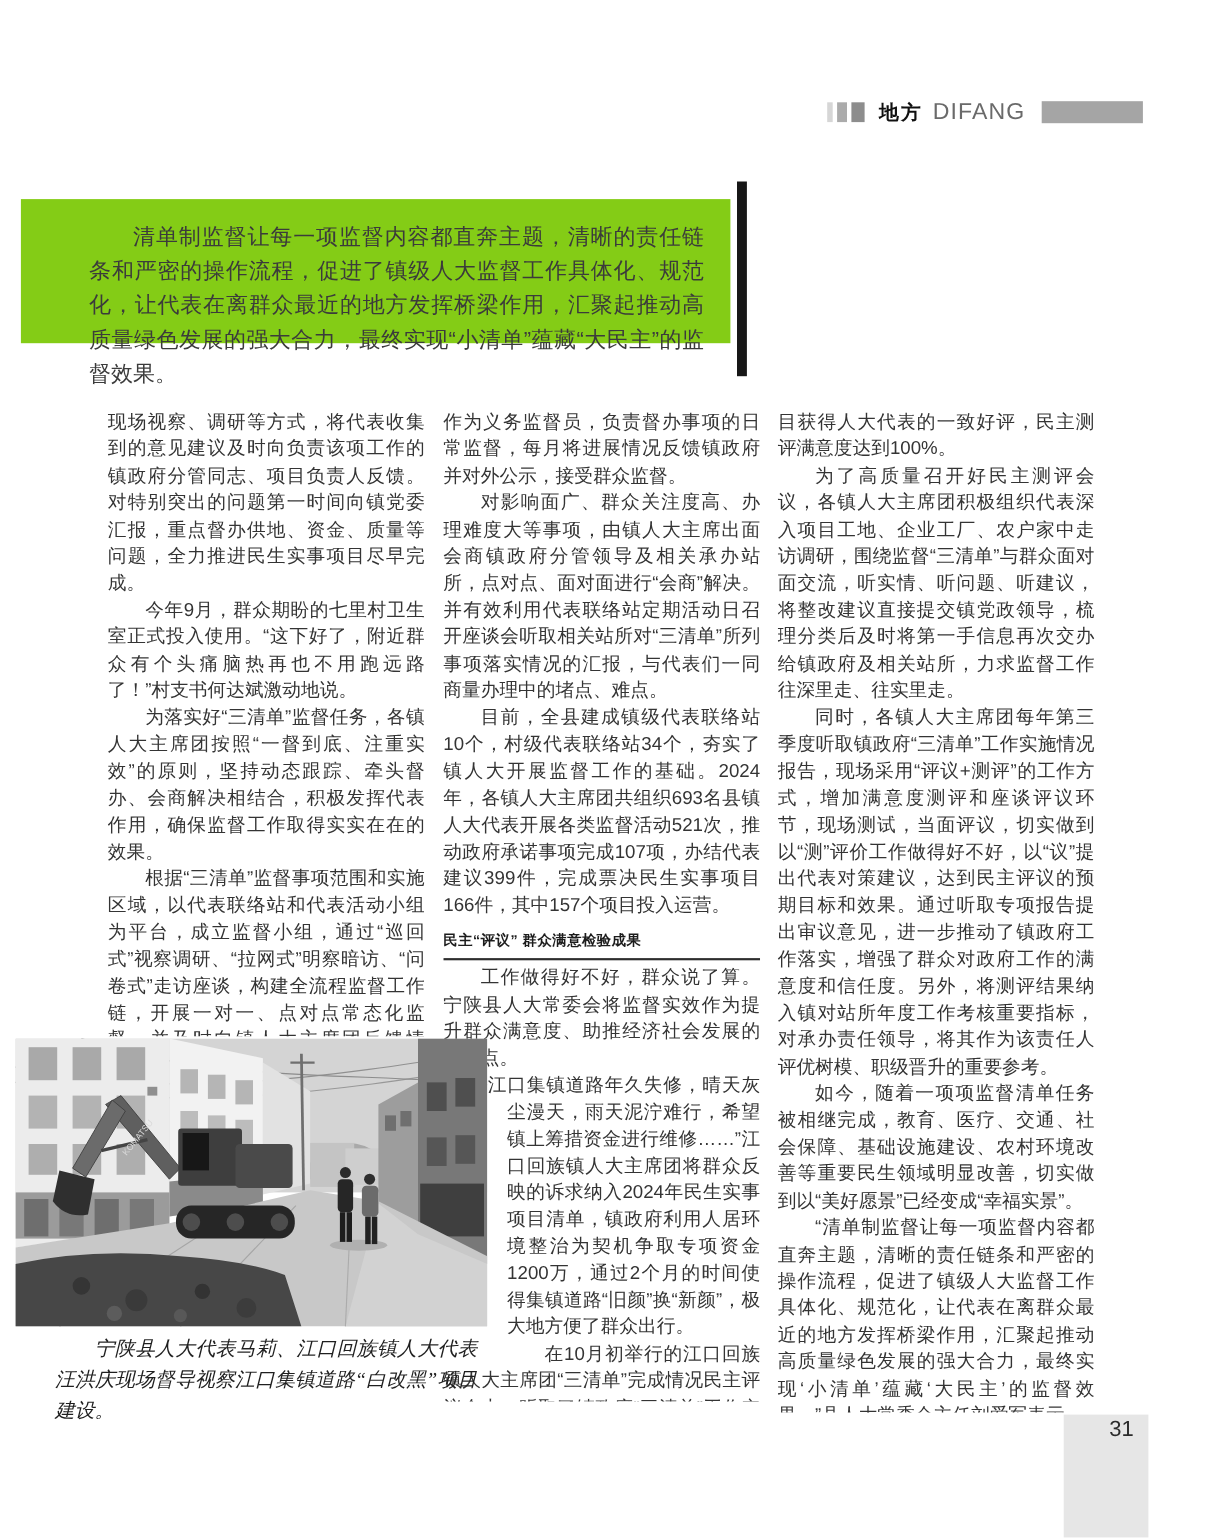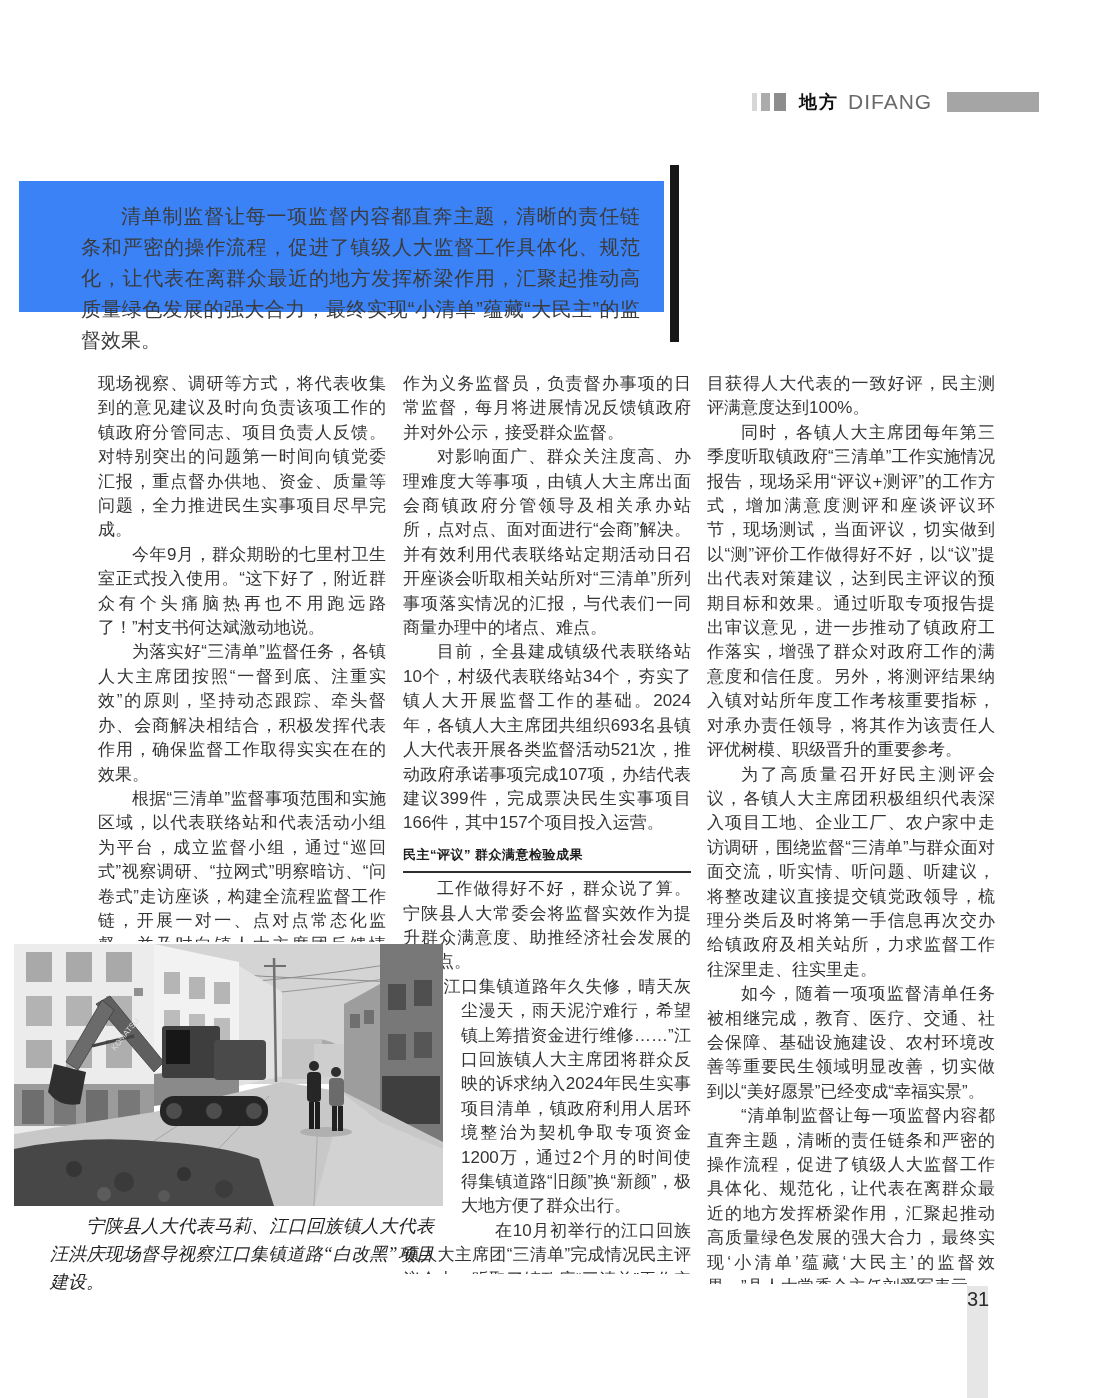--- a/index.html
+++ b/index.html
@@ -9,21 +9,21 @@
   }
   
   .hdr{position:absolute;left:752px;top:90px;display:flex;align-items:center;}
   .hdr .b1{width:5px;height:18px;background:#d6d6d6;}
   .hdr .b2{width:9px;height:18px;background:#ababab;margin-left:4px;}
   .hdr .b3{width:12px;height:18px;background:#8d8d8d;margin-left:4px;}
   .hdr .cn{margin-left:13px;font-size:18px;font-weight:bold;color:#101010;letter-spacing:2px;}
   .hdr .en{margin-left:9px;font-size:21px;color:#6a6a6a;letter-spacing:1px;}
   .hdr .tailbar{margin-left:15px;width:92px;height:20px;background:#a5a5a5;}
   
-  .quote-box{position:absolute;left:19px;top:181px;width:645px;height:131px;background:#3b82f6;}
+  .quote-box{position:absolute;left:19px;top:181px;width:645px;height:131px;background:#84cc16;}
   .quote-box .qt{
     padding:20px 24px 0 62px;font-size:20px;line-height:31px;color:#3b3b3b;
     text-indent:2em;text-align:justify;
   }
   .vrule{position:absolute;left:670px;top:165px;width:9px;height:177px;background:#171717;}
   
   .col{position:absolute;top:372px;width:288px;font-size:17px;line-height:24.4px;
        color:#343434;text-align:justify;overflow:hidden;}
   .col p{margin:0;text-indent:2em;}
   .col p.cont{text-indent:0;}
@@ -40,21 +40,21 @@
   .photo{position:absolute;left:14px;top:944px;width:429px;height:262px;}
   .photo svg{display:block;width:100%;height:100%;}
   .caption{
     position:absolute;left:50px;top:1212px;width:384px;
     font-family:"Liberation Serif","DejaVu Serif",serif;font-style:italic;
     font-size:18px;line-height:28px;color:#1f1f1f;text-indent:2em;text-align:justify;
   }
   
   .footer{position:absolute;left:728px;top:1291px;font-size:19px;color:#3d3d3d;letter-spacing:1px;}
   .footer .issue{margin-left:14px;}
-  .page-strip{position:absolute;left:967px;top:1286px;width:21px;height:112px;background:#e6e6e6;}
+  .page-strip{position:absolute;left:967px;top:1286px;width:49px;height:112px;background:#e6e6e6;padding-left:28px;}
   .page-num{text-align:center;font-size:20px;color:#2b2b2b;padding-top:2px;font-weight:500;}
 </style>
 </head>
 <body>
 
 <div class="page">
 
   <div class="hdr">
     <span class="b1"></span>
     <span class="b2"></span>
@@ -85,22 +85,22 @@
     <div>
       <div class="float-pusher"></div>
       <div class="float-intruder"></div>
       <p>“江口集镇道路年久失修，晴天灰尘漫天，雨天泥泞难行，希望镇上筹措资金进行维修……”江口回族镇人大主席团将群众反映的诉求纳入2024年民生实事项目清单，镇政府利用人居环境整治为契机争取专项资金1200万，通过2个月的时间使得集镇道路“旧颜”换“新颜”，极大地方便了群众出行。</p>
       <p>在10月初举行的江口回族镇人大主席团“三清单”完成情况民主评议会上，听取了镇政府“三清单”工作实施情况报告，其中集镇道路改造提升项</p>
     </div>
   </div>
 
   <div class="col col3">
     <p class="cont">目获得人大代表的一致好评，民主测评满意度达到100%。</p>
+    <p>为了高质量召开好民主测评会议，各镇人大主席团积极组织代表深入项目工地、企业工厂、农户家中走访调研，围绕监督“三清单”与群众面对面交流，听实情、听问题、听建议，将整改建议直接提交镇党政领导，梳理分类后及时将第一手信息再次交办给镇政府及相关站所，力求监督工作往深里走、往实里走。</p>
     <p>同时，各镇人大主席团每年第三季度听取镇政府“三清单”工作实施情况报告，现场采用“评议+测评”的工作方式，增加满意度测评和座谈评议环节，现场测试，当面评议，切实做到以“测”评价工作做得好不好，以“议”提出代表对策建议，达到民主评议的预期目标和效果。通过听取专项报告提出审议意见，进一步推动了镇政府工作落实，增强了群众对政府工作的满意度和信任度。另外，将测评结果纳入镇对站所年度工作考核重要指标，对承办责任领导，将其作为该责任人评优树模、职级晋升的重要参考。</p>
-    <p>为了高质量召开好民主测评会议，各镇人大主席团积极组织代表深入项目工地、企业工厂、农户家中走访调研，围绕监督“三清单”与群众面对面交流，听实情、听问题、听建议，将整改建议直接提交镇党政领导，梳理分类后及时将第一手信息再次交办给镇政府及相关站所，力求监督工作往深里走、往实里走。</p>
     <p>如今，随着一项项监督清单任务被相继完成，教育、医疗、交通、社会保障、基础设施建设、农村环境改善等重要民生领域明显改善，切实做到以“美好愿景”已经变成“幸福实景”。</p>
     <p>“清单制监督让每一项监督内容都直奔主题，清晰的责任链条和严密的操作流程，促进了镇级人大监督工作具体化、规范化，让代表在离群众最近的地方发挥桥梁作用，汇聚起推动高质量绿色发展的强大合力，最终实现‘小清单’蕴藏‘大民主’的监督效果。”县人大常委会主任刘爱军表示。</p>
 
   </div>
 
   <div class="photo">
     <svg viewBox="0 0 429 262" preserveAspectRatio="none">
 
       <rect x="0" y="0" width="429" height="140" fill="#d4d4d4"></rect>
       <path d="M268,113 Q298,82 330,105 Q346,94 362,109 L362,128 L268,128 Z" fill="#a9a9a9"></path>

